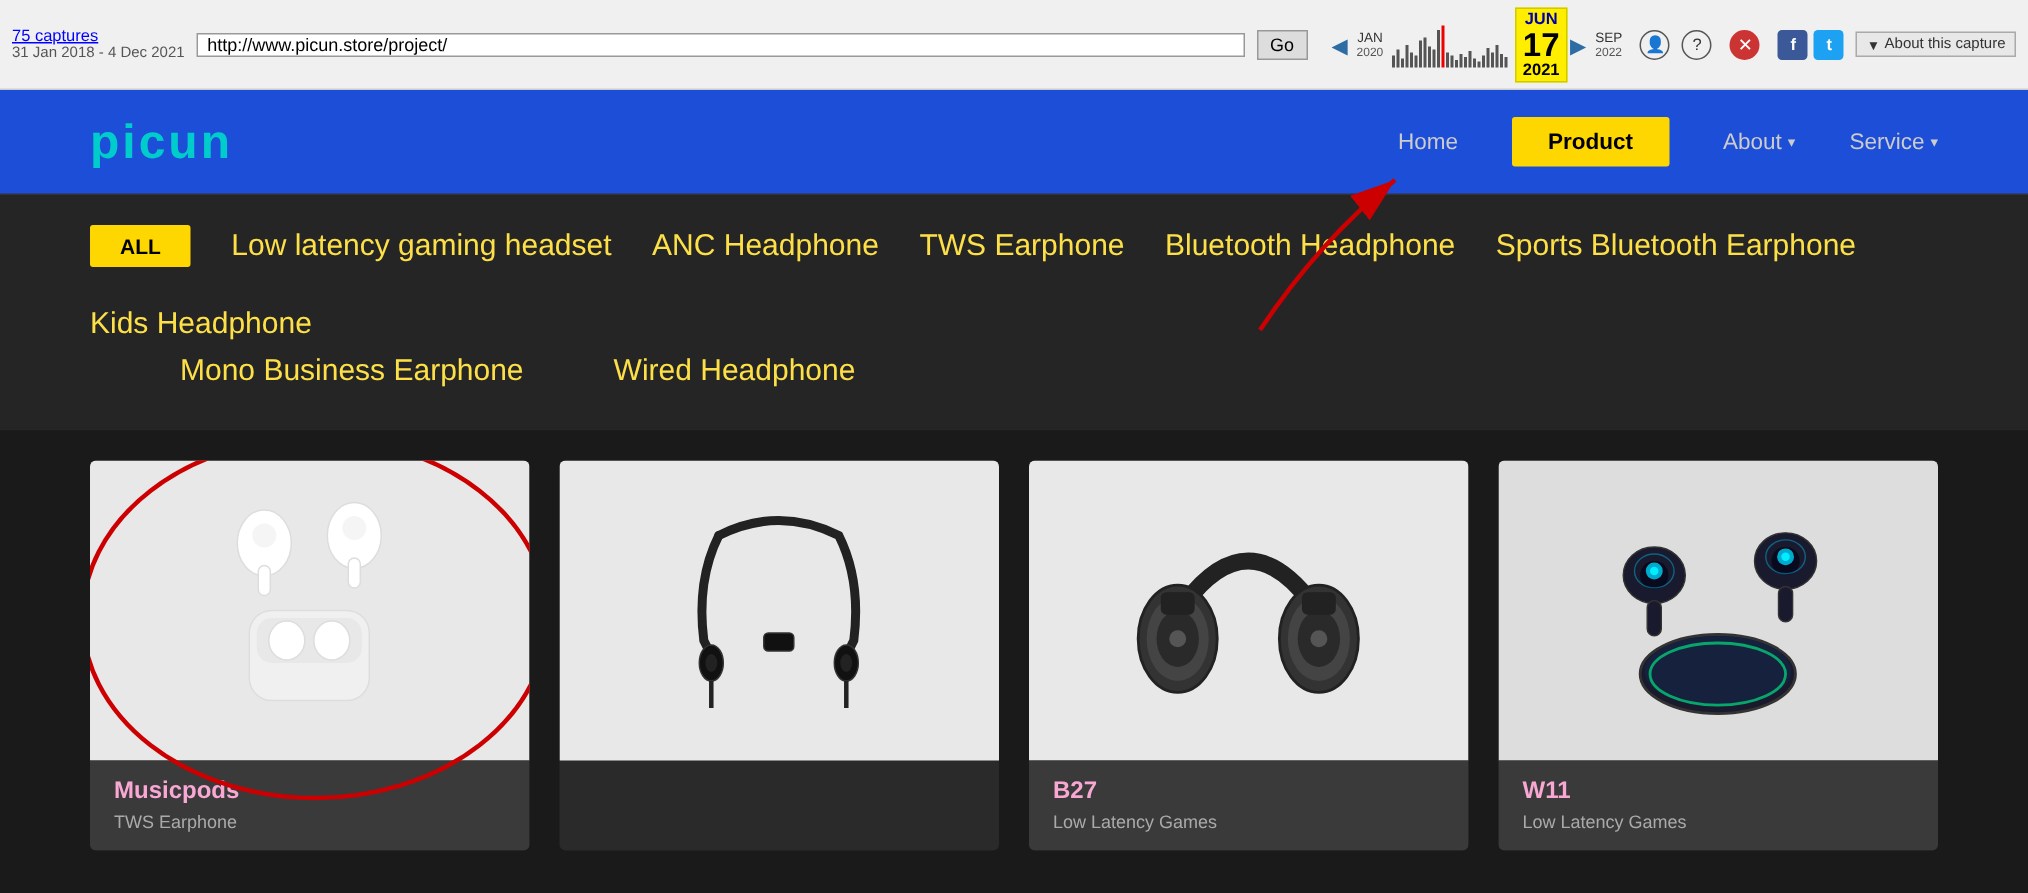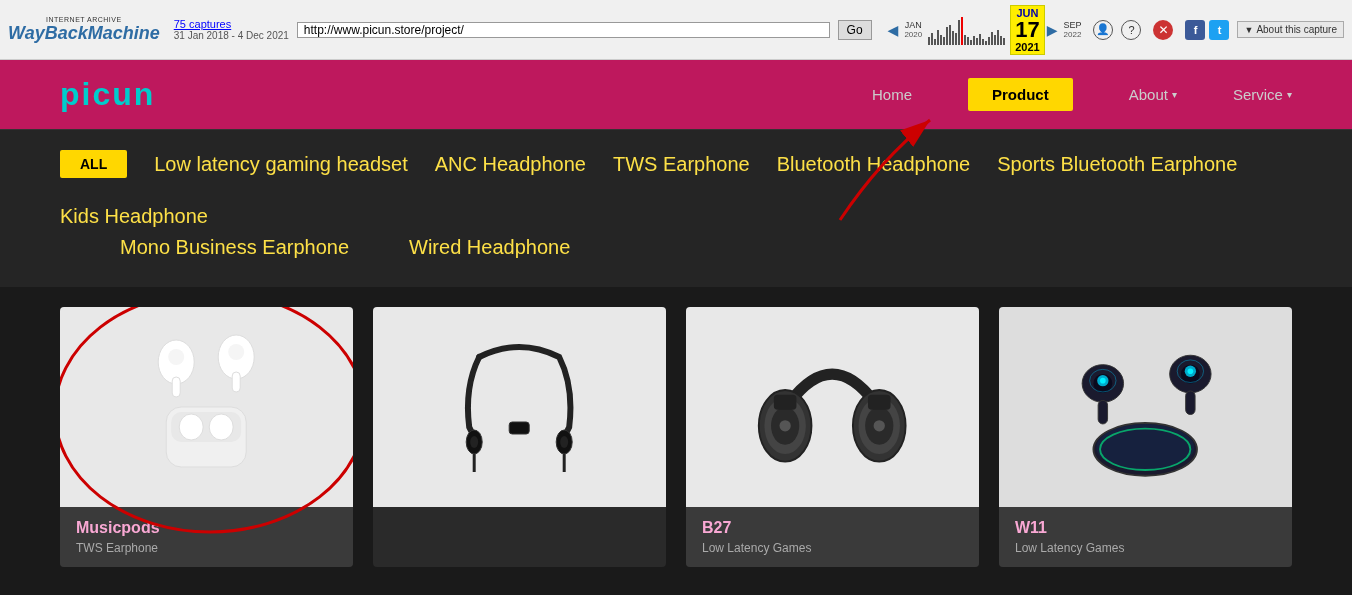--- a/index.html
+++ b/index.html
@@ -134,38 +134,38 @@
       background: #e8e8e8;
       padding: 2px 6px;
       cursor: pointer;
       display: flex;
       align-items: center;
       gap: 3px;
     }
 
     
     .site-header {
-      background: #be185d;
+      background: #1d4ed8;
       height: 70px;
       display: flex;
       align-items: center;
       padding: 0 60px;
       border-bottom: 1px solid #333;
     }
     .site-logo {
       color: #00cccc;
       font-size: 32px;
       font-weight: bold;
       letter-spacing: 2px;
       flex: 1;
     }
     .site-nav {
       display: flex;
       align-items: center;
-      gap: 56px;
+      gap: 36px;
     }
     .nav-item {
       font-size: 15px;
       color: #ccc;
       cursor: pointer;
       text-decoration: none;
     }
     .nav-active {
       background: #ffd700;
       color: #000 !important;
@@ -257,24 +257,20 @@
     }
     .product-type {
       font-size: 12px;
       color: #aaa;
     }
   </style>
 </head>
 <body>
 
 <div class="wayback-bar">
-  <div class="wayback-logo">
-    <span class="wayback-logo-text">INTERNET ARCHIVE</span>
-    <span class="wayback-logo-brand">WayBackMachine</span>
-  </div>
   <div class="wayback-captures-info">
     <a href="#">75 captures</a>
     <span>31 Jan 2018 - 4 Dec 2021</span>
   </div>
   <input type="text" class="url-bar" value="http://www.picun.store/project/" style="">
   <button class="go-btn">Go</button>
 
   <div class="wayback-timeline">
     <button class="nav-arrow">◀</button>
     <div class="month-btn">

